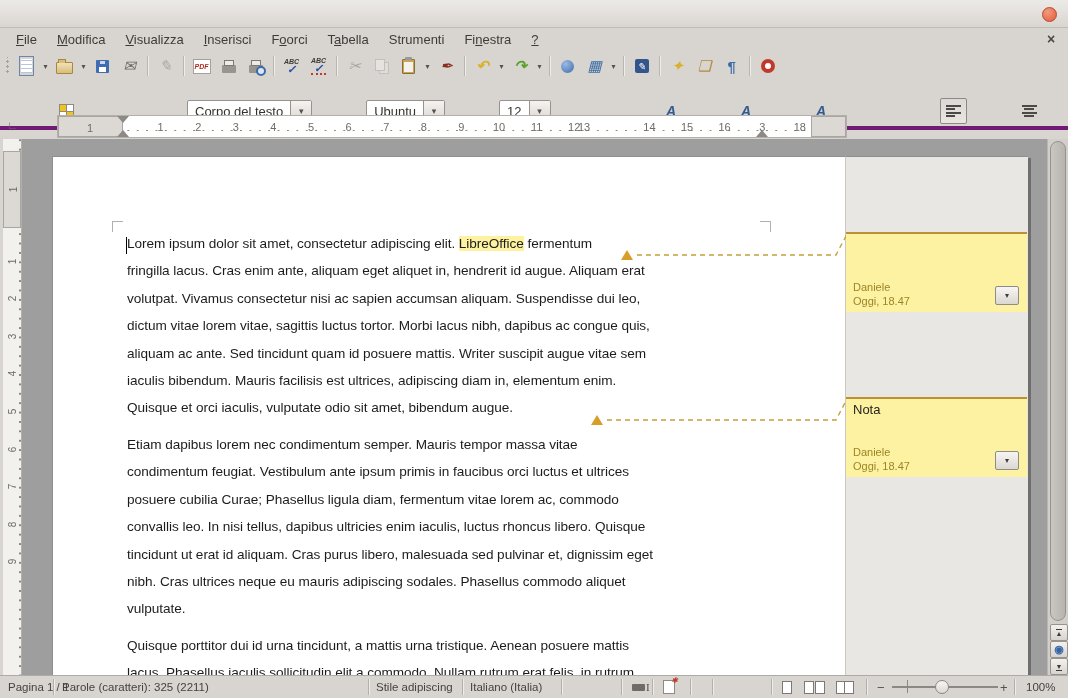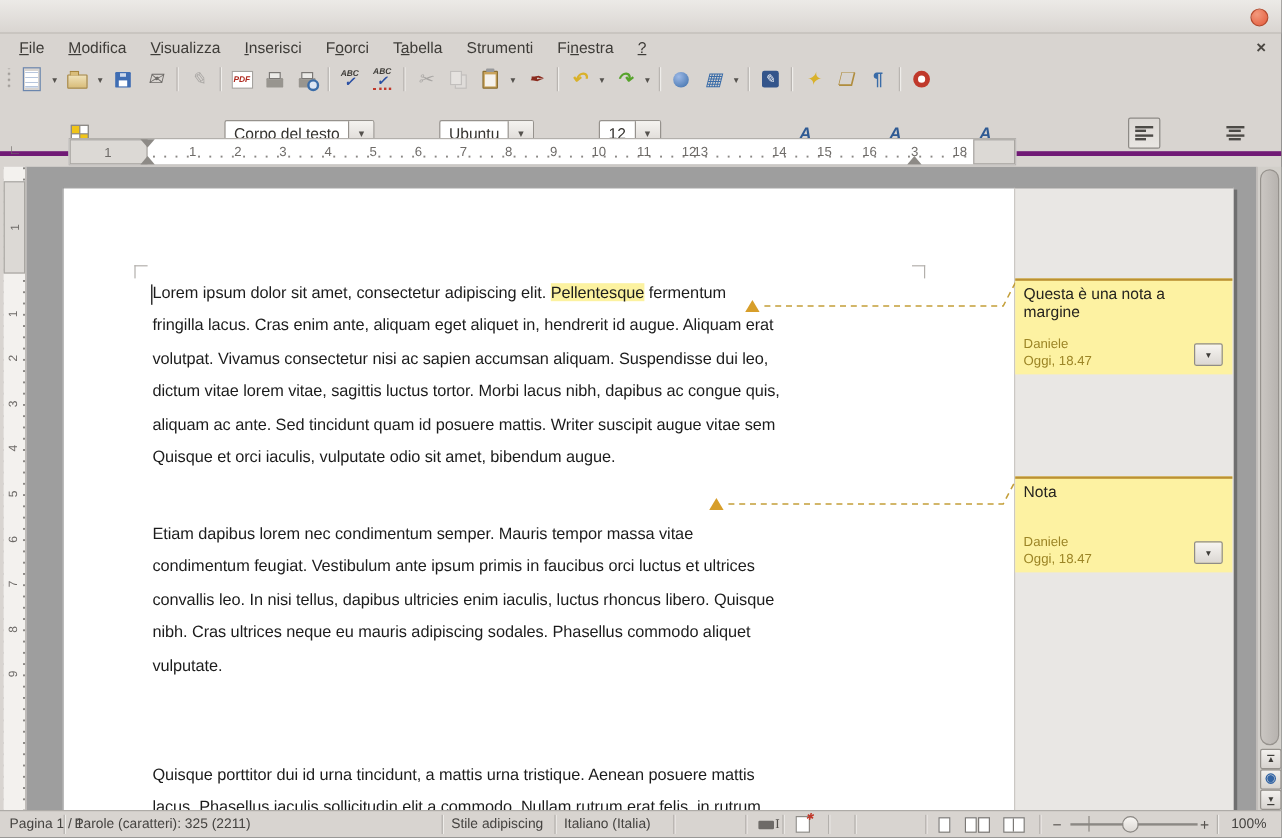--- a/index.html
+++ b/index.html
@@ -437,51 +437,53 @@
   <div class="sheet-shadow"></div>
   <div class="page"></div>
   <div class="cpanel"></div>
 
   <div class="textlayer">
     <span class="cornermark cm-tl"></span>
     <span class="cornermark cm-tr"></span>
     <span class="caret"></span>
 
     <div class="para" style="top:230px">
-      <div class="tline"><span>Lorem ipsum dolor sit amet, consectetur adipiscing elit. </span><span class="hl">Pellentesque</span><span> fermentum</span></div>
+      <div class="tline"><span>Lorem ipsum dolor sit amet, consectetur adipiscing elit. </span><span class="hl">LibreOffice</span><span> fermentum</span></div>
       <div class="tline">fringilla lacus. Cras enim ante, aliquam eget aliquet in, hendrerit id augue. Aliquam erat</div>
       <div class="tline">volutpat. Vivamus consectetur nisi ac sapien accumsan aliquam. Suspendisse dui leo,</div>
       <div class="tline">dictum vitae lorem vitae, sagittis luctus tortor. Morbi lacus nibh, dapibus ac congue quis,</div>
       <div class="tline">aliquam ac ante. Sed tincidunt quam id posuere mattis. Writer suscipit augue vitae sem</div>
+      <div class="tline">iaculis bibendum. Mauris facilisis est ultrices, adipiscing diam in, elementum enim.</div>
       <div class="tline">Quisque et orci iaculis, vulputate odio sit amet, bibendum augue.</div>
     </div>
 
     <div class="para" style="top:431px">
       <div class="tline">Etiam dapibus lorem nec condimentum semper. Mauris tempor massa vitae</div>
       <div class="tline">condimentum feugiat. Vestibulum ante ipsum primis in faucibus orci luctus et ultrices</div>
+      <div class="tline">posuere cubilia Curae; Phasellus ligula diam, fermentum vitae lorem ac, commodo</div>
       <div class="tline">convallis leo. In nisi tellus, dapibus ultricies enim iaculis, luctus rhoncus libero. Quisque</div>
+      <div class="tline">tincidunt ut erat id aliquam. Cras purus libero, malesuada sed pulvinar et, dignissim eget</div>
       <div class="tline">nibh. Cras ultrices neque eu mauris adipiscing sodales. Phasellus commodo aliquet</div>
       <div class="tline">vulputate.</div>
     </div>
 
     <div class="para" style="top:632px">
       <div class="tline">Quisque porttitor dui id urna tincidunt, a mattis urna tristique. Aenean posuere mattis</div>
       <div class="tline">lacus. Phasellus iaculis sollicitudin elit a commodo. Nullam rutrum erat felis, in rutrum</div>
     </div>
   </div>
 
   <svg class="connsvg" width="976" height="520" viewBox="0 0 976 520">
     <path d="M575 104 L569 104 L575 94 L581 104 Z" fill="#d79e2a"></path>
     <polyline points="585,99 784,99 795,78" fill="none" stroke="#c49f39" stroke-width="1.3" stroke-dasharray="5 4"></polyline>
     <path d="M545 269 L539 269 L545 259 L551 269 Z" fill="#d79e2a"></path>
     <polyline points="555,264 784,264 795,243" fill="none" stroke="#c49f39" stroke-width="1.3" stroke-dasharray="5 4"></polyline>
   </svg>
 
   <div class="note" style="top:232px">
-    <div class="note-text">Questa è una nota a margine</div>
     <div class="note-author">Daniele</div>
     <div class="note-time">Oggi, 18.47</div>
     <div class="note-menu">
         <span>▾</span>
       </div>
   </div>
   <div class="note" style="top:397px">
     <div class="note-text">Nota</div>
     <div class="note-author">Daniele</div>
     <div class="note-time">Oggi, 18.47</div>

